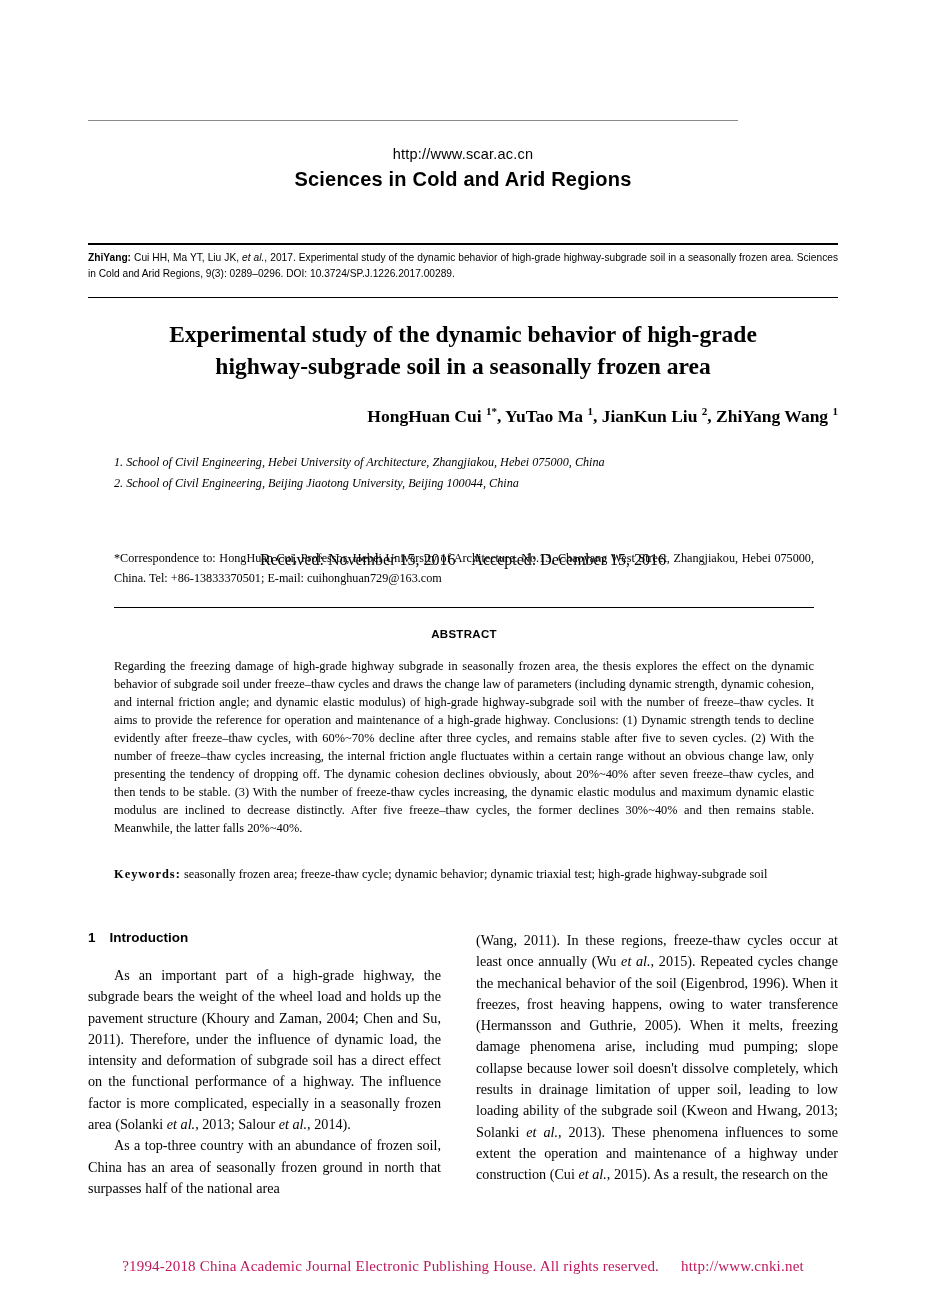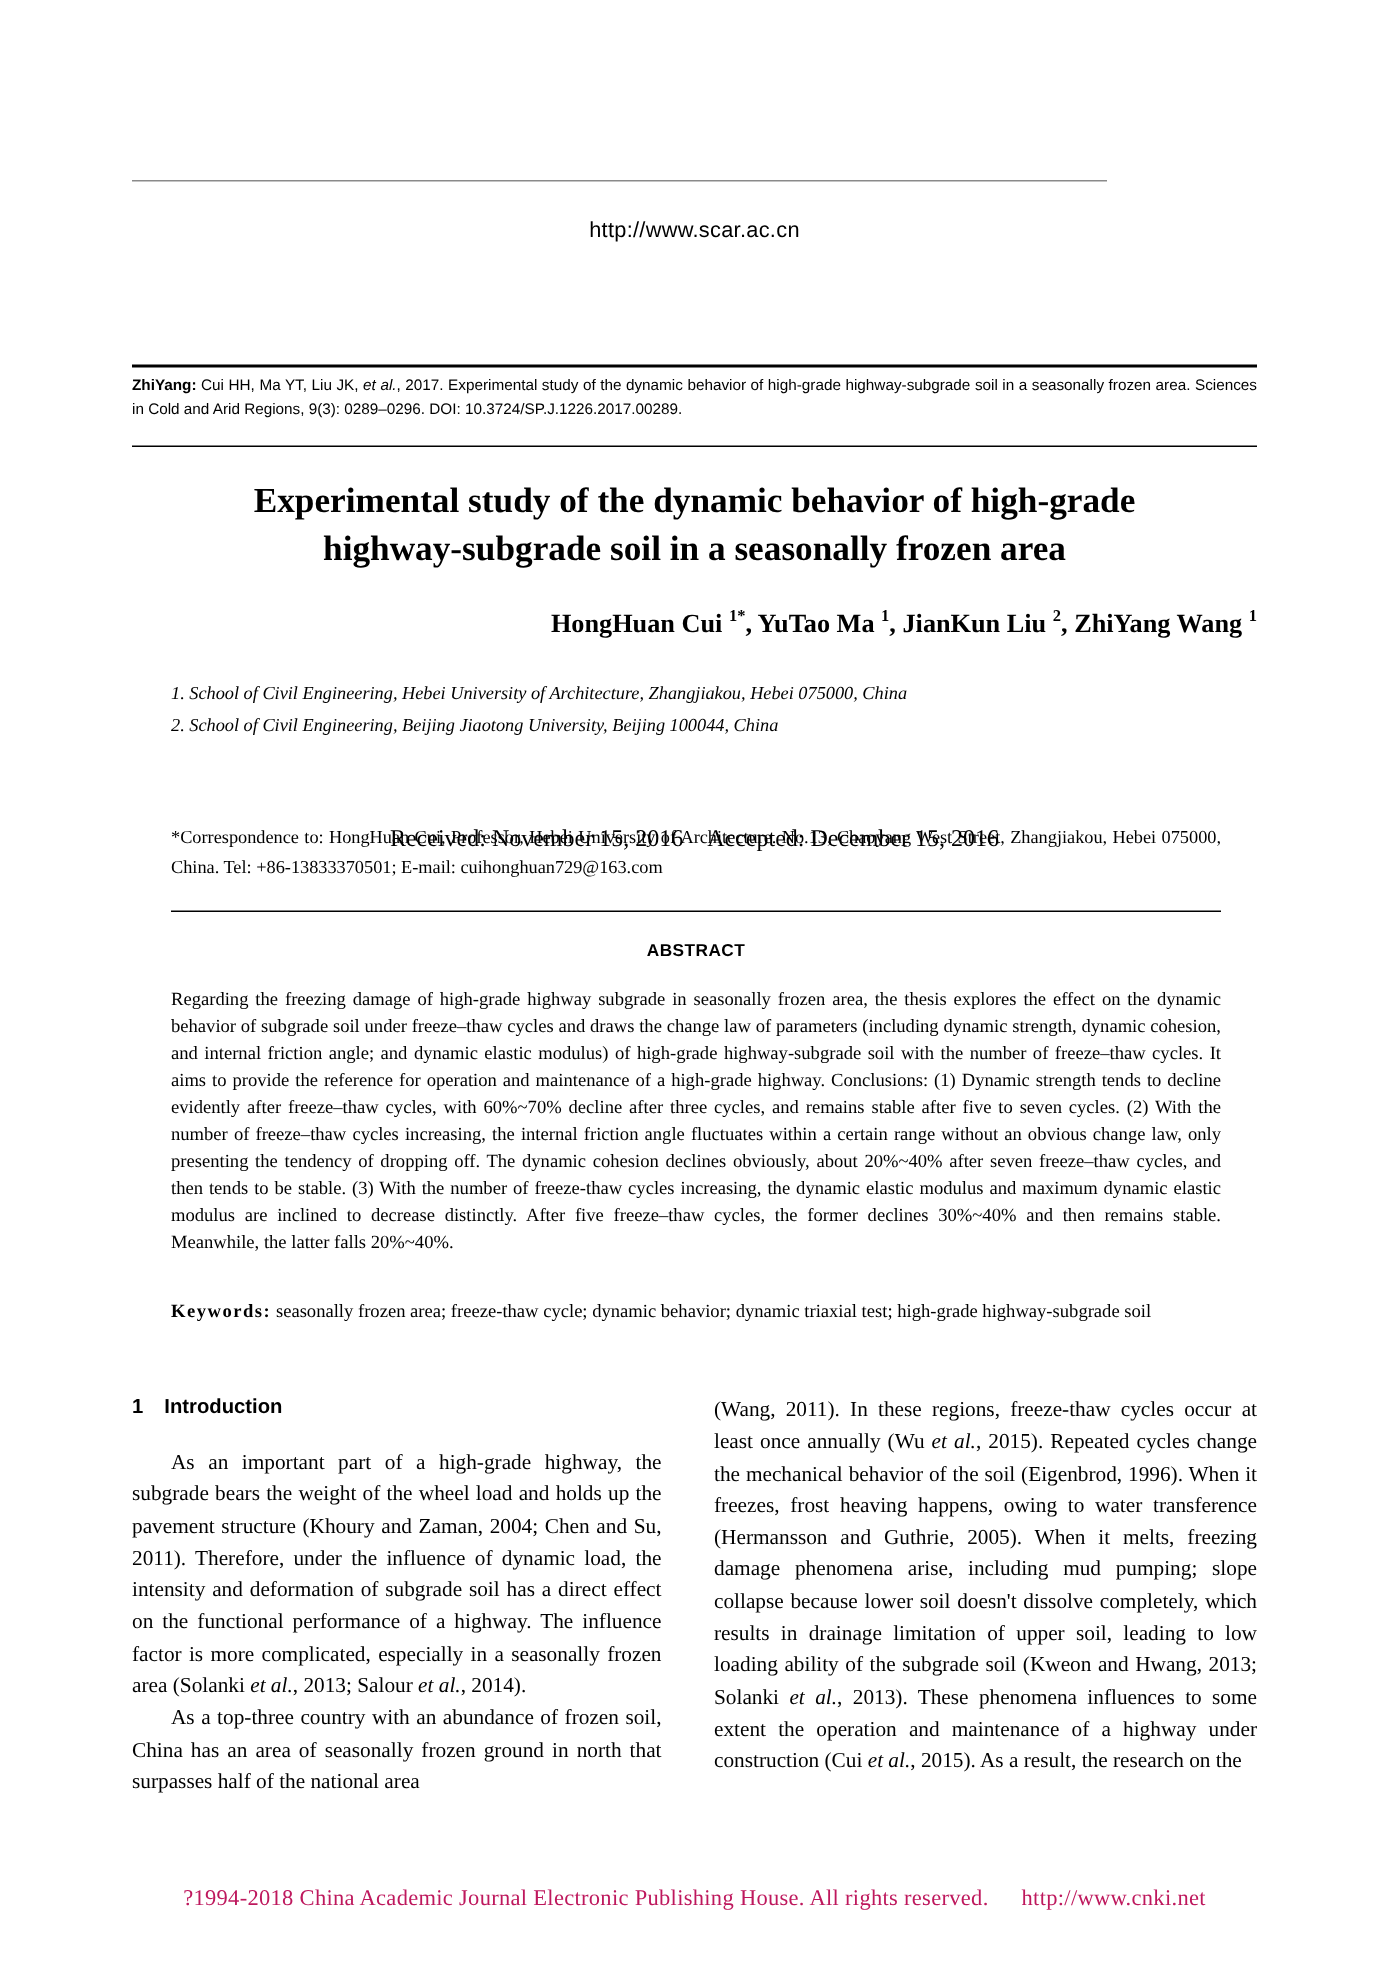--- a/index.html
+++ b/index.html
@@ -223,20 +223,21 @@
 </style>
 </head>
 <body>
 
 <div class="page">
 
   <div class="top-rule"></div>
 
   <div class="journal-block">
     <div class="journal-url">http://www.scar.ac.cn</div>
+    <div class="journal-name">Sciences in Cold and Arid Regions</div>
   </div>
 
   <div class="rule-thick"></div>
 
   <div class="citation">
     <b>ZhiYang:</b>
     <span>Cui HH, Ma YT, Liu JK,</span>
     <i>et al.</i><span>, 2017. Experimental study of the dynamic behavior of high-grade highway-subgrade soil in a seasonally frozen area. Sciences in Cold and Arid Regions, 9(3): 0289–0296. DOI: 10.3724/SP.J.1226.2017.00289.</span>
   </div>
 

